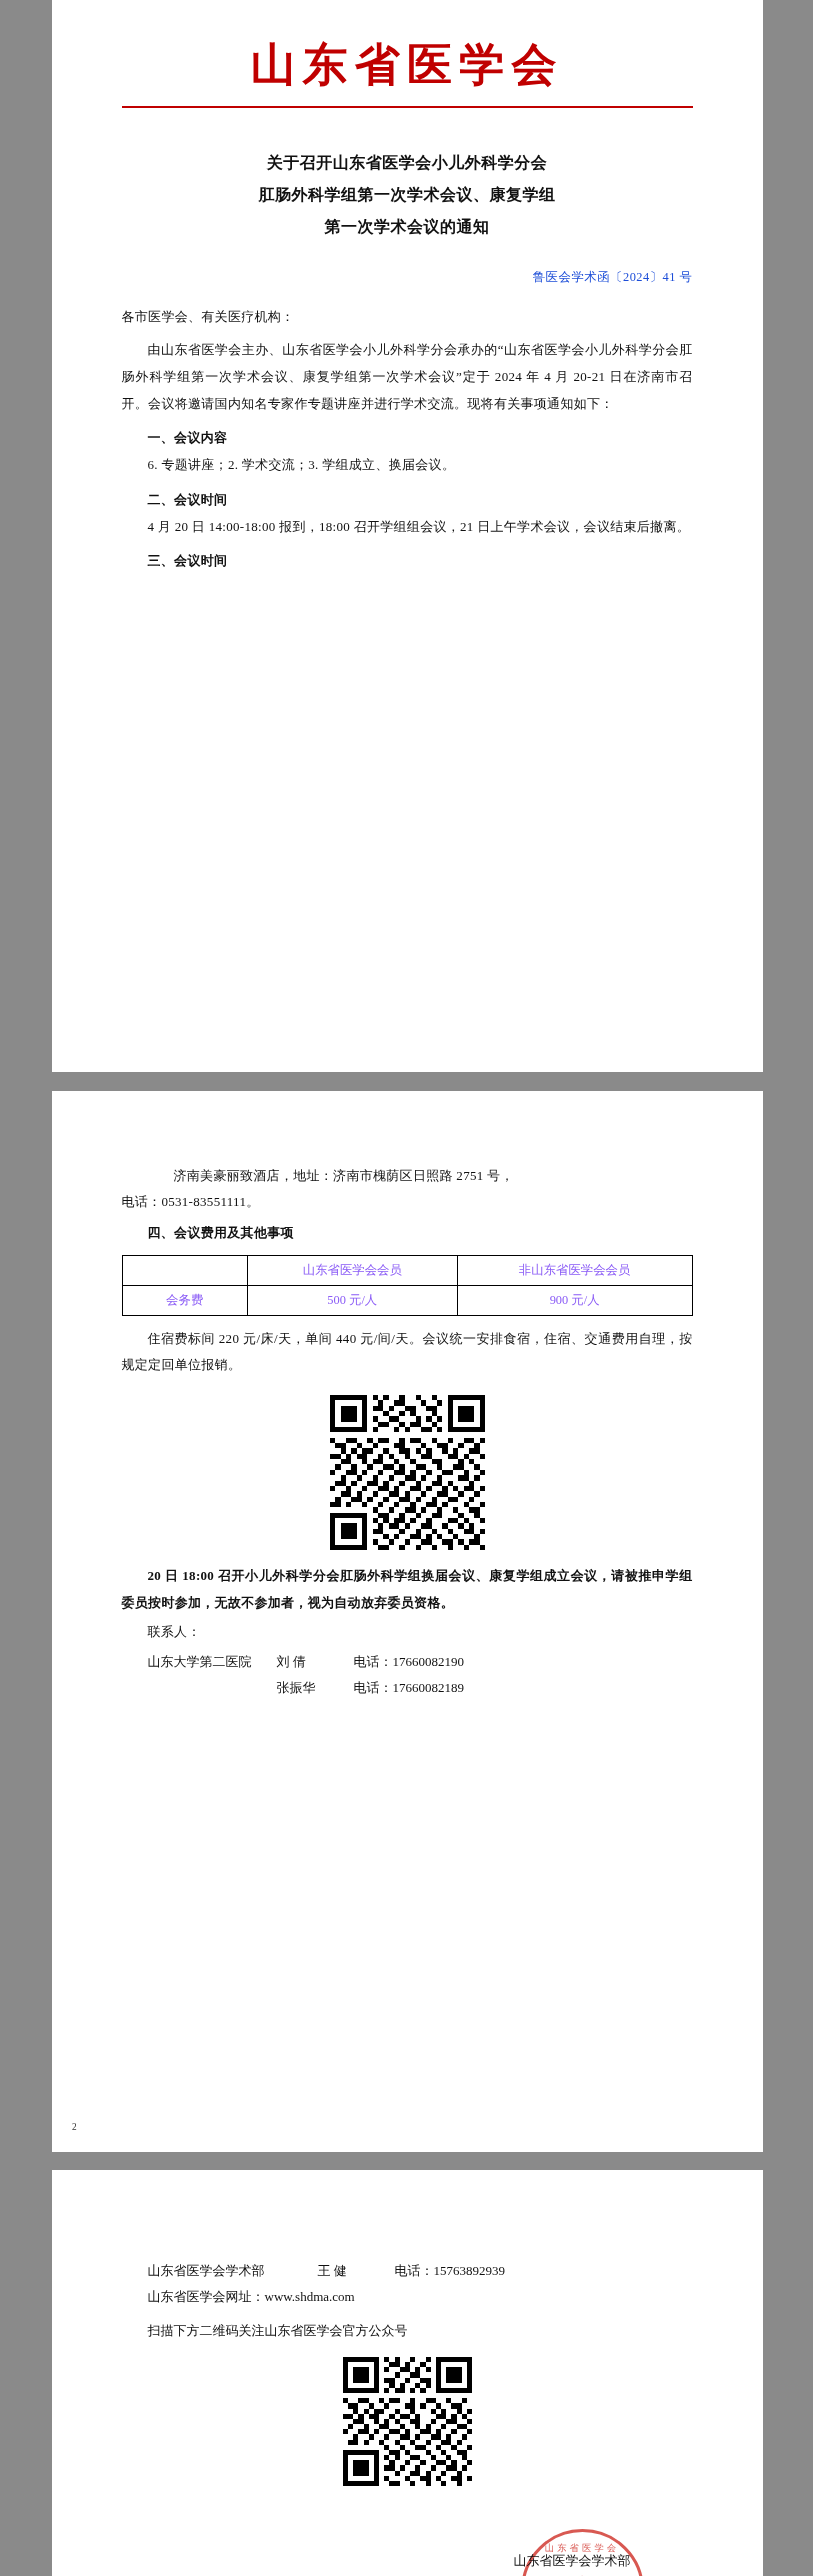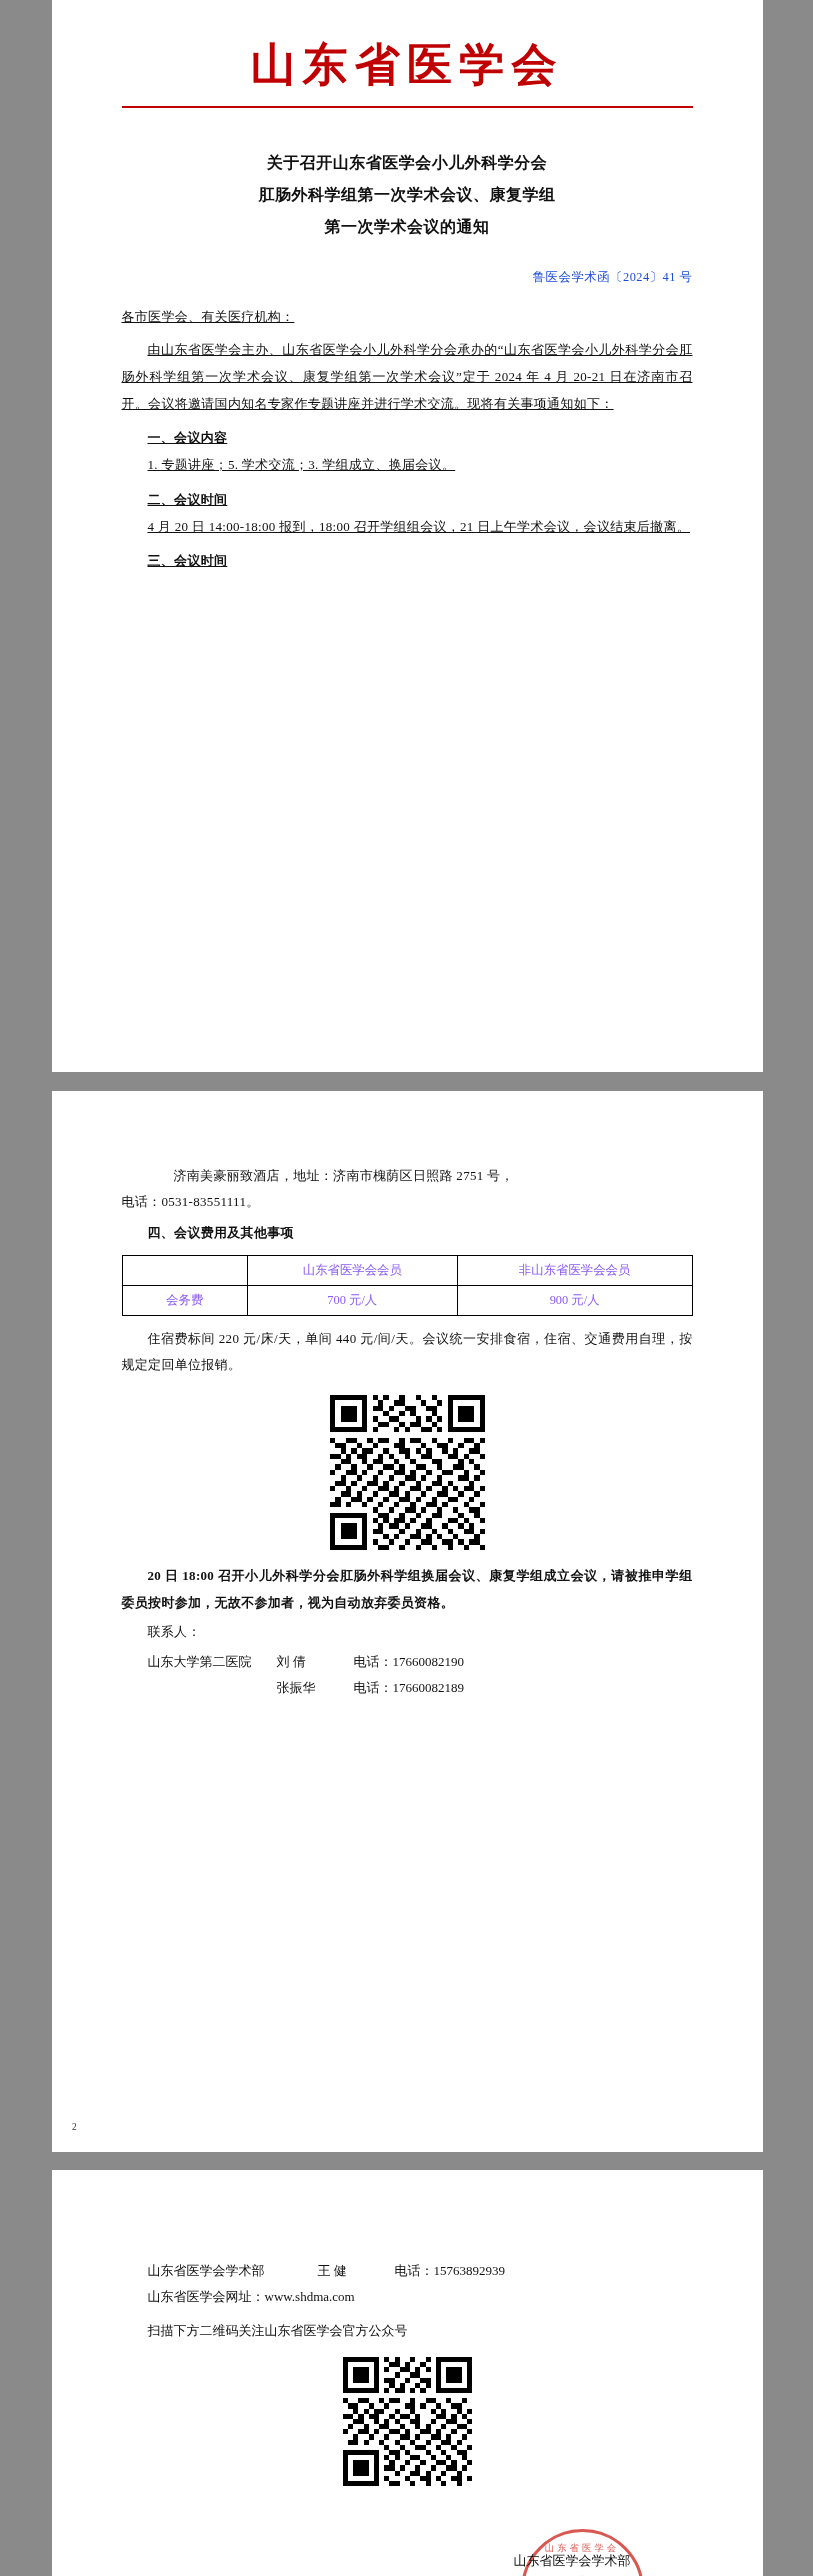--- a/index.html
+++ b/index.html
@@ -194,25 +194,25 @@
     <hr class="masthead-rule">
 
     <div class="doc-title">
       <div>关于召开山东省医学会小儿外科学分会</div>
       <div>肛肠外科学组第一次学术会议、康复学组</div>
       <div>第一次学术会议的通知</div>
     </div>
 
     <div class="doc-number">鲁医会学术函〔2024〕41 号</div>
 
-    <div class="body-text" style="margin-top:14px;text-decoration:underline;">
+    <div class="body-text" style="margin-top:14px;">
       <p class="salutation">各市医学会、有关医疗机构：</p>
       <p class="indent2" style="margin-top:7.2px;">由山东省医学会主办、山东省医学会小儿外科学分会承办的“山东省医学会小儿外科学分会肛肠外科学组第一次学术会议、康复学组第一次学术会议”定于 2024 年 4 月 20-21 日在济南市召开。会议将邀请国内知名专家作专题讲座并进行学术交流。现将有关事项通知如下：</p>
       <p class="section-head" style="margin-top:8.2px;">一、会议内容</p>
-      <p class="indent2">1. 专题讲座；5. 学术交流；3. 学组成立、换届会议。</p>
+      <p class="indent2">6. 专题讲座；2. 学术交流；3. 学组成立、换届会议。</p>
       <p class="section-head" style="margin-top:8.2px;">二、会议时间</p>
       <p class="indent2">4 月 20 日 14:00-18:00 报到，18:00 召开学组组会议，21 日上午学术会议，会议结束后撤离。</p>
       <p class="section-head" style="margin-top:8.2px;">三、会议时间</p>
     </div>
 
     <div class="page-num page-num-left"></div>
   </div>
 
   <div class="page-gap"></div>
 
@@ -226,21 +226,21 @@
 
     <table class="fee-table">
       <tbody>
           <tr>
         <td class="col-label"></td>
         <td>山东省医学会会员</td>
         <td>非山东省医学会会员</td>
       </tr>
       <tr>
         <td class="col-label">会务费</td>
-        <td>700 元/人</td>
+        <td>500 元/人</td>
         <td>900 元/人</td>
       </tr>
     </tbody>
       </table>
 
     <div class="body-text">
       <p class="indent2">住宿费标间 220 元/床/天，单间 440 元/间/天。会议统一安排食宿，住宿、交通费用自理，按规定定回单位报销。</p>
     </div>
 
     <svg class="qr-box" viewBox="0 0 29 29" shape-rendering="crispEdges">

